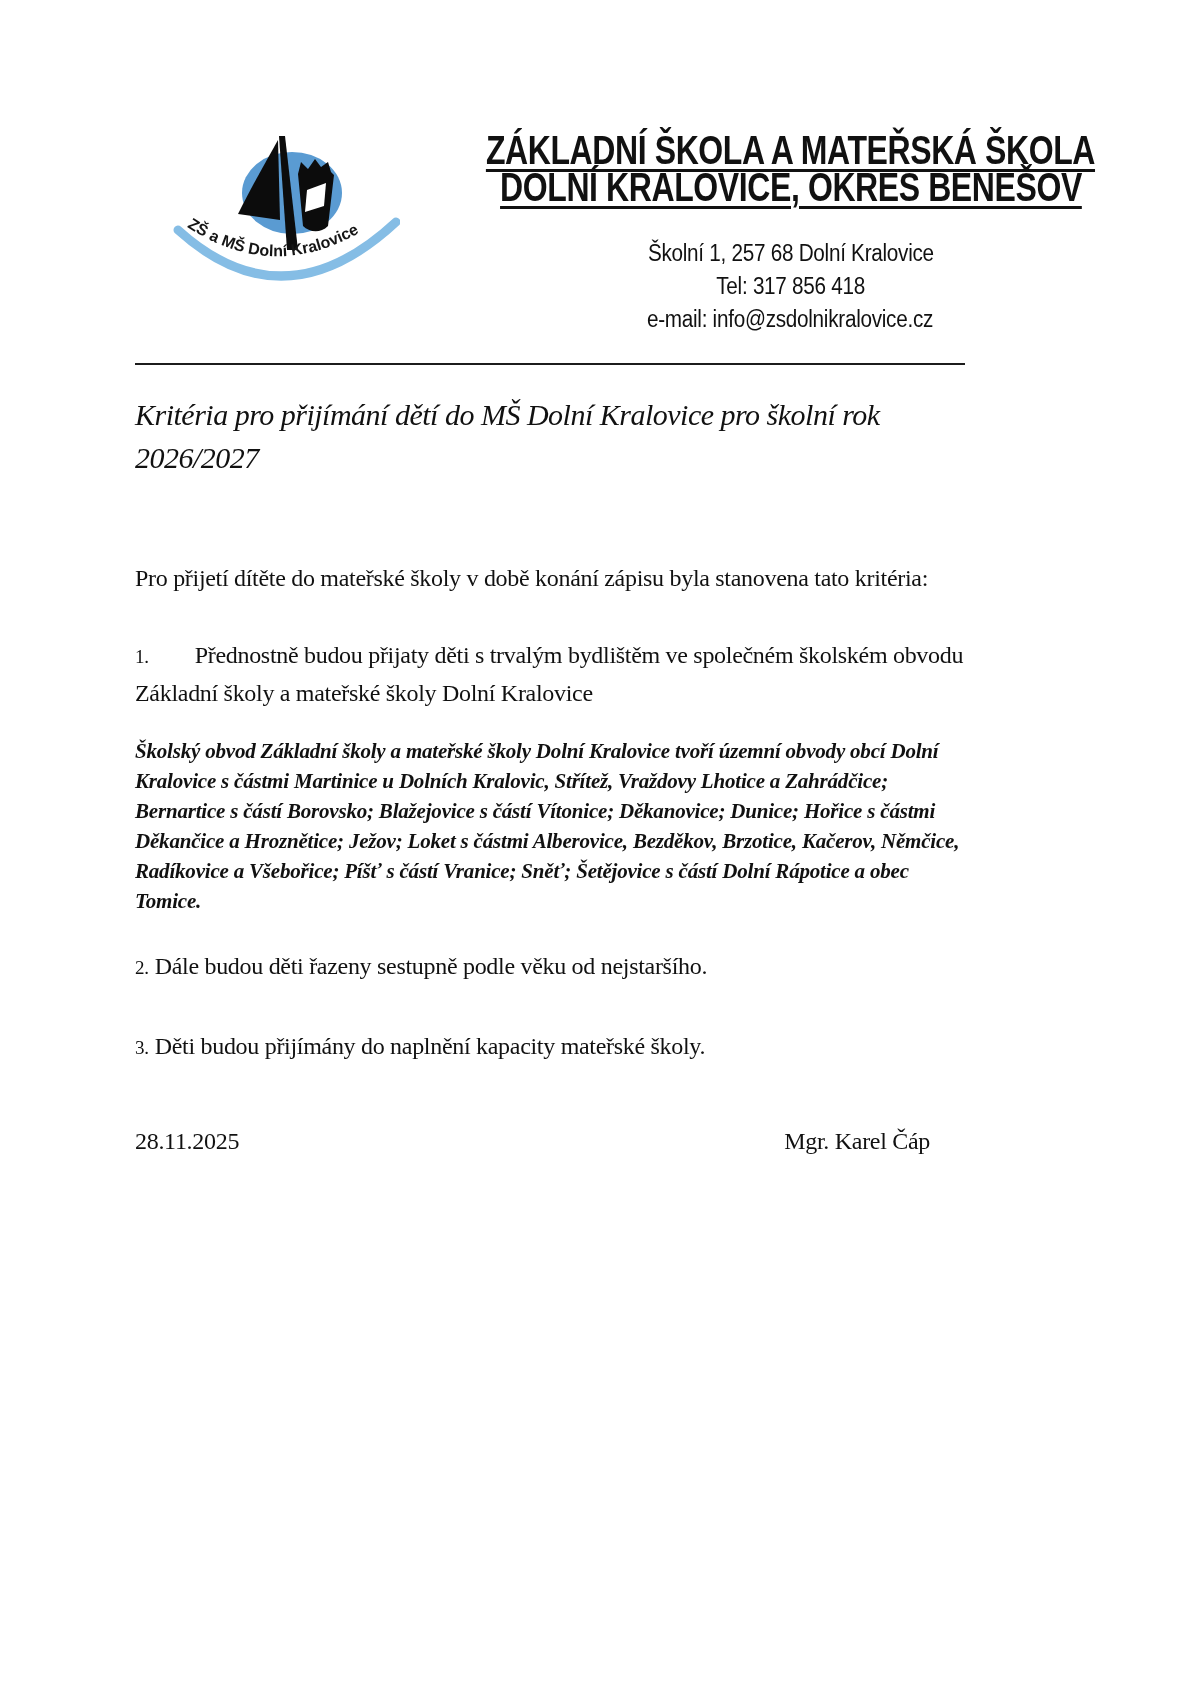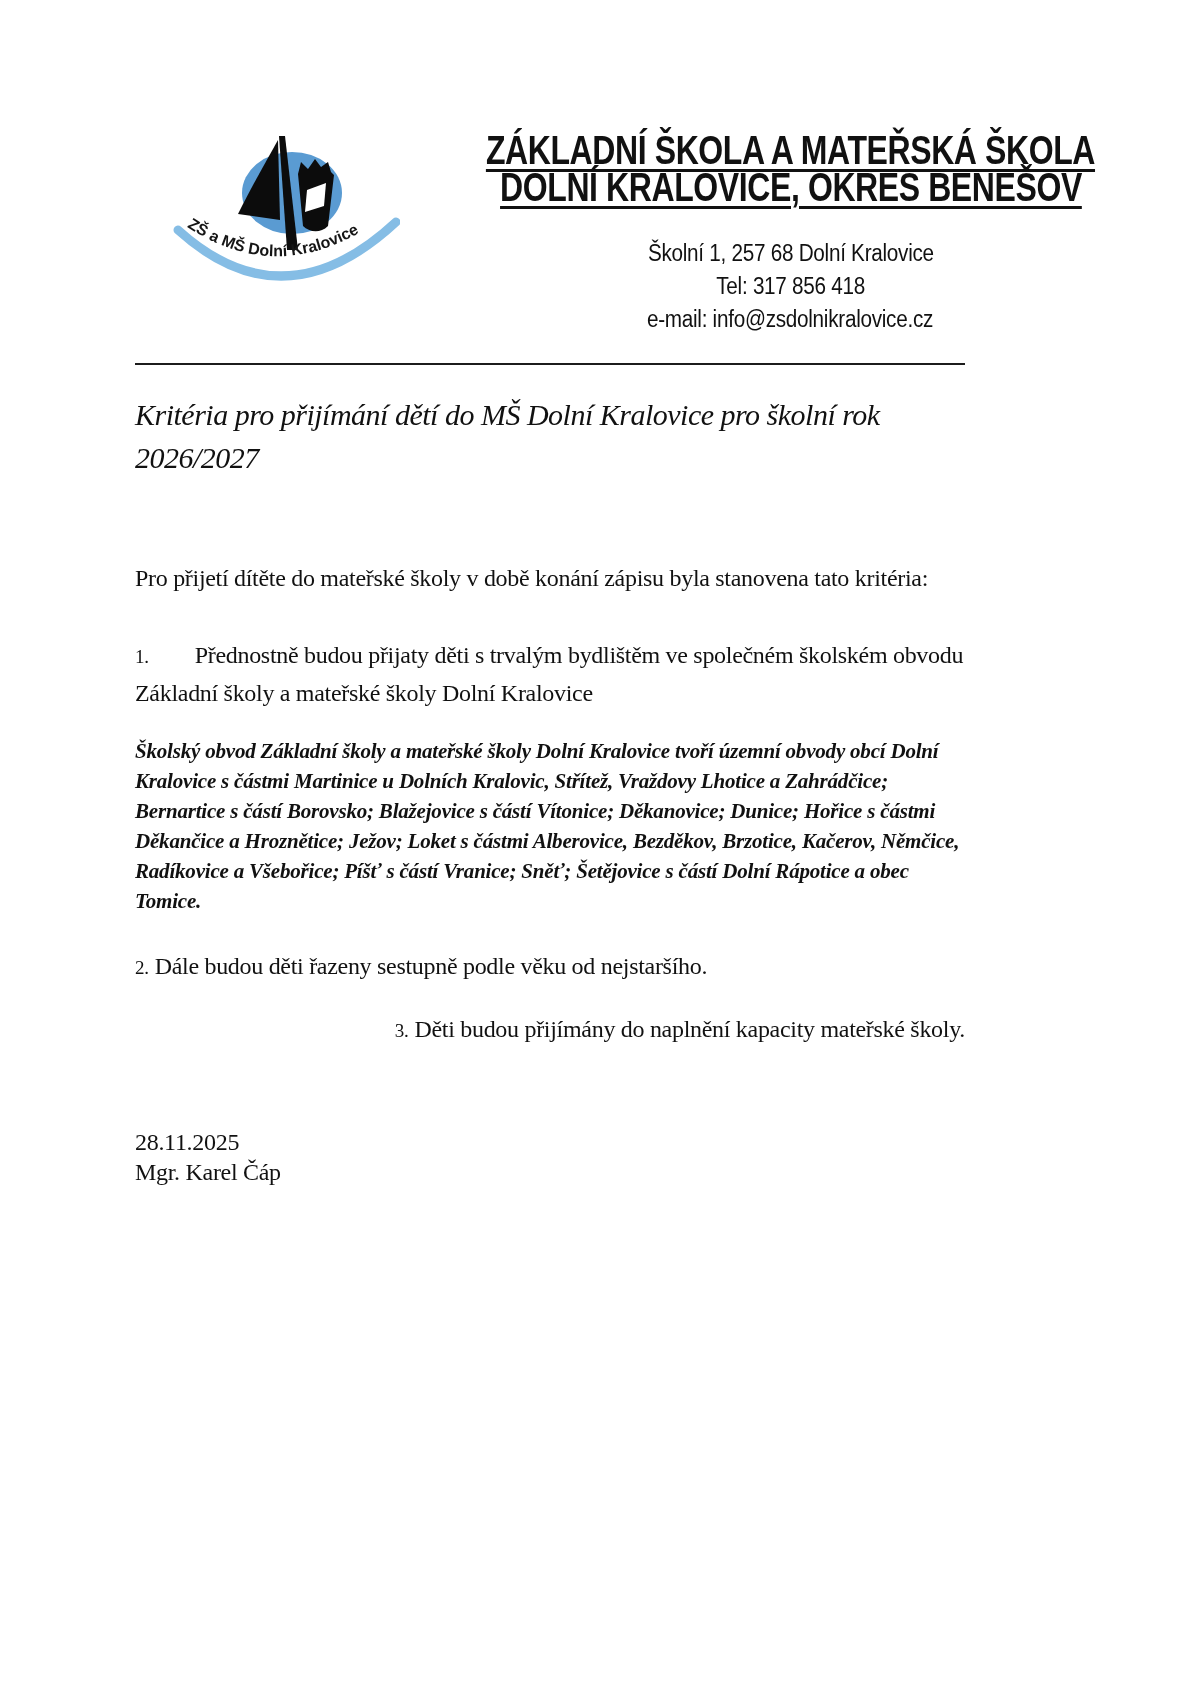--- a/index.html
+++ b/index.html
@@ -93,46 +93,46 @@
   .criterion {
     font-size: 24px;
     line-height: 37px;
     letter-spacing: -0.3px;
   }
   .criterion .num {
     font-size: 19px;
   }
   .criterion-1 { margin-top: 40px; }
   .criterion-2 { margin-top: 32px; }
-  .criterion-3 { margin-top: 25px; text-align: right; }
+  .criterion-3 { margin-top: 42px; }
   .tab-gap {
     display: inline-block;
     width: 46px;
   }
   .small-gap {
     display: inline-block;
     width: 6px;
   }
   .district-note {
     margin-top: 20px;
     font-style: italic;
     font-size: 21px;
     line-height: 30px;
     letter-spacing: -0.2px;
     font-weight: bold;
   }
 
   
   .footer-row {
-    margin-top: 78px;
+    margin-top: 60px;
     display: flex;
+    justify-content: space-between;
     font-size: 24px;
     line-height: 30px;
     letter-spacing: -0.3px;
-    flex-direction: column;
   }
   .signature { margin-right: 35px; }
 </style>
 </head>
 <body>
 
 <div class="page">
 
   <div class="header-row">
 

